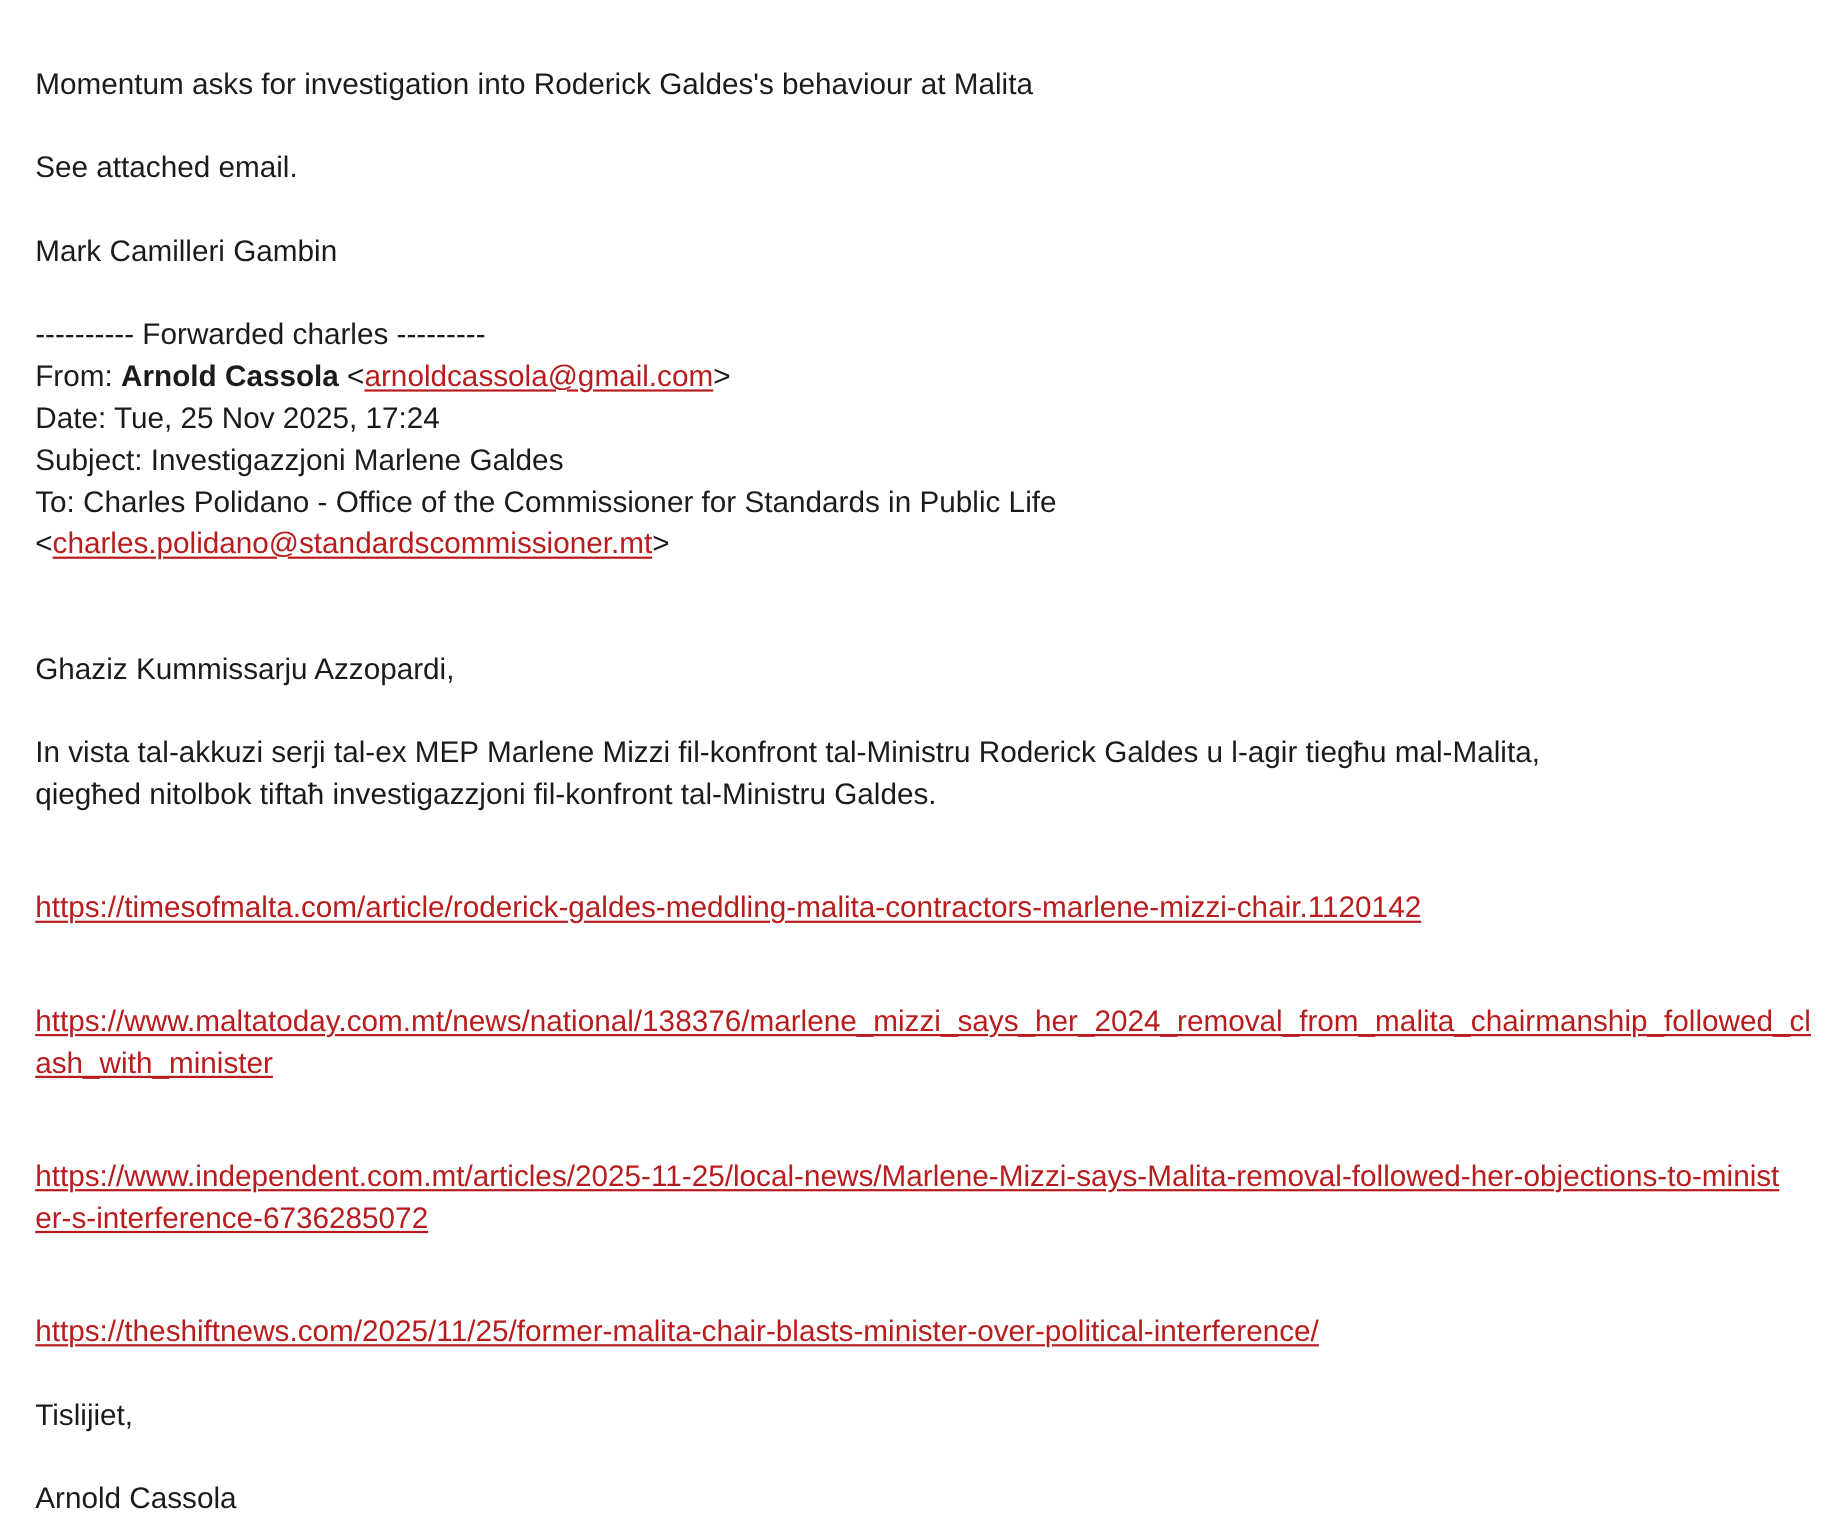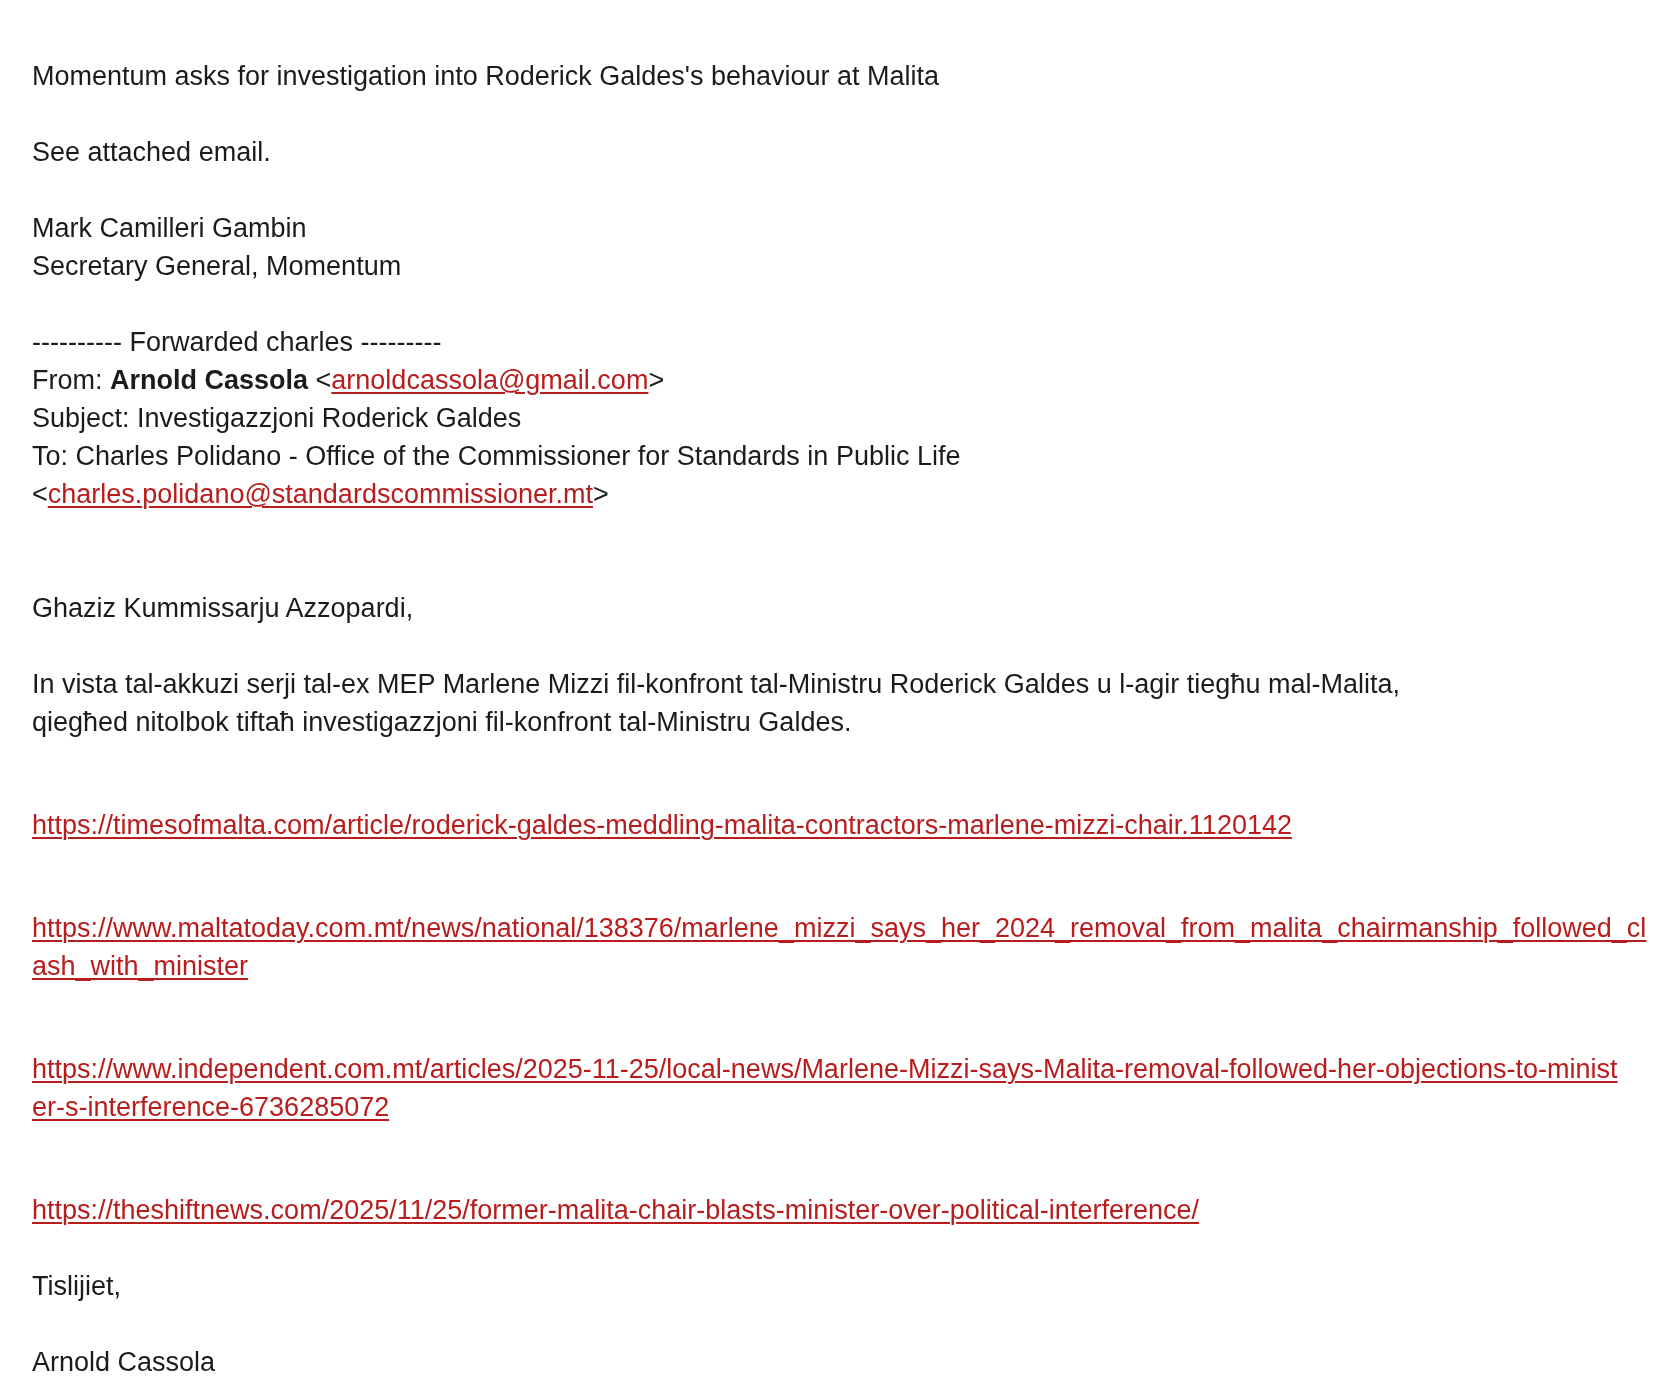--- a/index.html
+++ b/index.html
@@ -48,30 +48,30 @@
 
 <div class="email">
 
   <span class="line">Momentum asks for investigation into Roderick Galdes's behaviour at Malita</span>
   <div class="blank"></div>
 
   <span class="line">See attached email.</span>
   <div class="blank"></div>
 
   <span class="line">Mark Camilleri Gambin</span>
-  <span class="line">Secretary General, Momentum</span>
   <div class="blank"></div>
 
   <div>
     <span class="line">---------- Forwarded charles ---------</span>
 
     <span class="line"><span>From: </span><span class="bold">Arnold Cassola</span><span> &lt;</span><a class="link">arnoldcassola@gmail.com</a><span>&gt;</span></span>
 
+    <span class="line"><span>Date: </span><span>Tue, 25 Nov 2025, 17:24</span></span>
 
-    <span class="line"><span>Subject: </span><span>Investigazzjoni Roderick Galdes</span></span>
+    <span class="line"><span>Subject: </span><span>Investigazzjoni Marlene Galdes</span></span>
 
     <span class="line"><span>To: </span><span>Charles Polidano - Office of the Commissioner for Standards in Public Life</span></span>
 
     <span class="line"><span>&lt;</span><a class="link">charles.polidano@standardscommissioner.mt</a><span>&gt;</span></span>
   </div>
 
   <div class="blank"></div>
   <div class="blank"></div>
 
   <span class="line">Ghaziz Kummissarju Azzopardi,</span>

